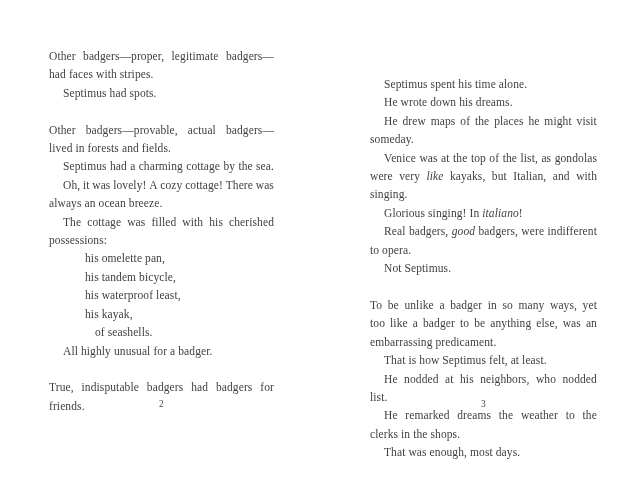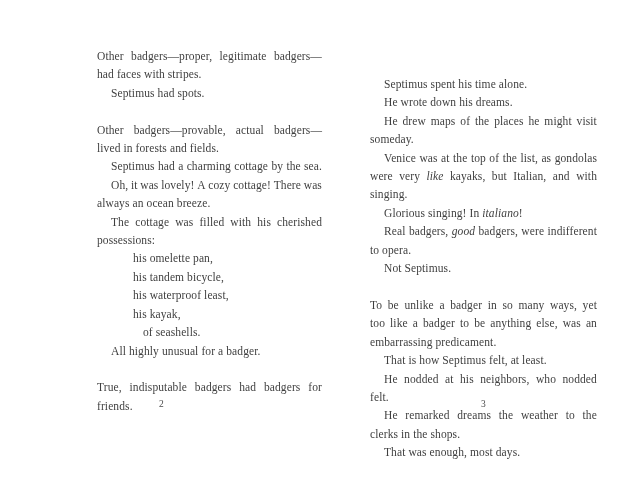--- a/index.html
+++ b/index.html
@@ -13,21 +13,21 @@
     height: 480px;
     background: #ffffff;
     overflow: hidden;
     font-family: "Liberation Serif", "DejaVu Serif", serif;
     color: #3f3f3f;
   }
   .page {
     position: absolute;
     top: 47px;
   }
-  .page-left  { left: 49px;  width: 225px; margin-left: 48px; }
+  .page-left  { left: 49px;  width: 225px; }
   .page-right { left: 370px; width: 227px; margin-top: 28px; }
   .line {
     line-height: 18.4px;
     font-size: 11.5px;
     letter-spacing: 0.1px;
     white-space: nowrap;
   }
   .line.just {
     display: flex;
     justify-content: space-between;
@@ -202,21 +202,21 @@
         <div class="line i1">That is how Septimus felt, at least.</div>
         <div class="line just i1">
           <span>He</span>
           <span>nodded</span>
           <span>at</span>
           <span>his</span>
           <span>neighbors,</span>
           <span>who</span>
           <span>nodded</span>
         </div>
-        <div class="line">felt.</div>
+        <div class="line">list.</div>
         <div class="line just i1">
           <span>He</span>
           <span>remarked</span>
           <span>dreams</span>
           <span>the</span>
           <span>weather</span>
           <span>to</span>
           <span>the</span>
         </div>
         <div class="line">clerks in the shops.</div>

